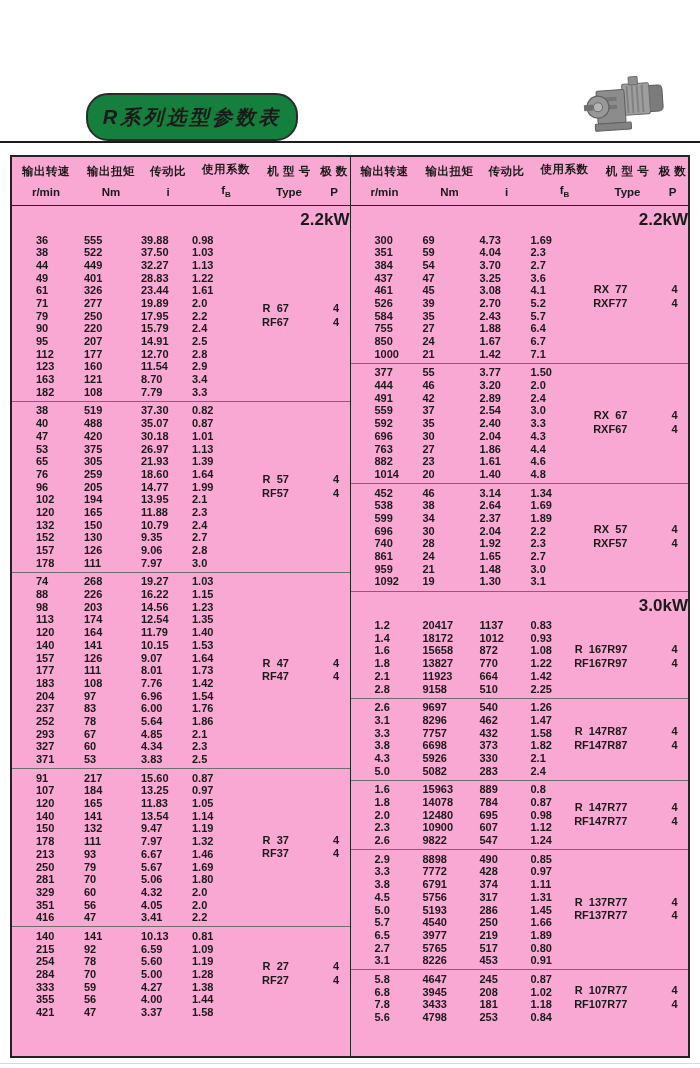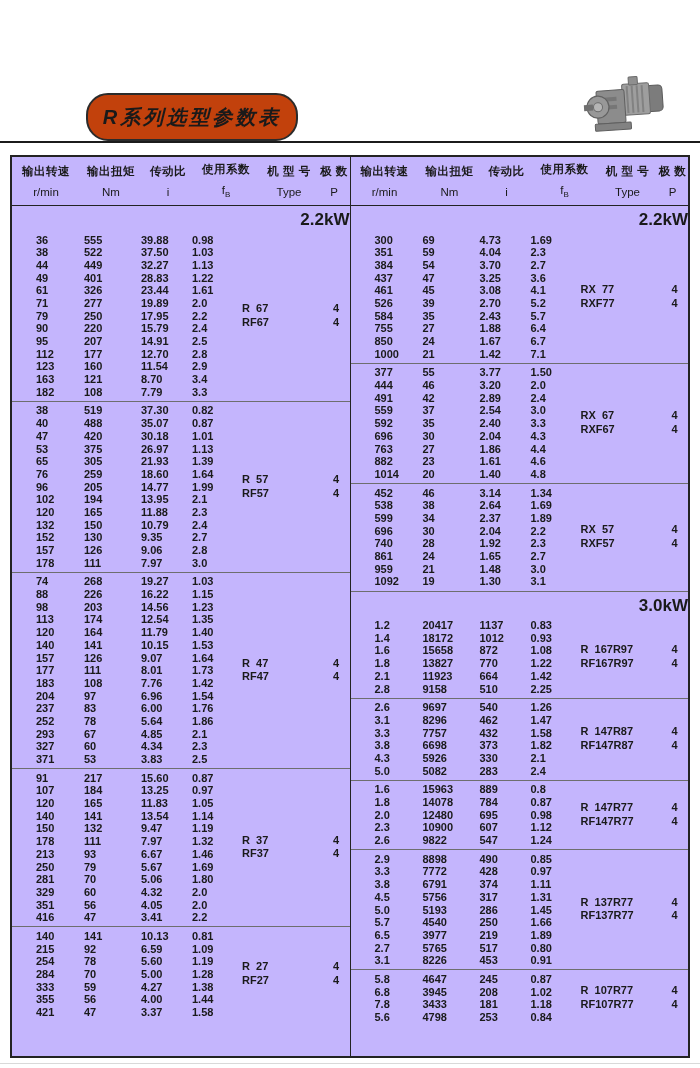--- a/index.html
+++ b/index.html
@@ -6,54 +6,54 @@
   body{
     width:700px;height:1068px;position:relative;background:#ffffff;
     font-family:"Liberation Sans",sans-serif;color:#1a1a1a;overflow:hidden;
   }
   
   .title-pill{
     position:absolute;left:86px;top:93px;width:208px;height:44px;
     border:2px solid #2b2b2b;border-radius:22px;
     display:flex;align-items:center;justify-content:center;
     font-size:20px;font-weight:bold;font-style:italic;letter-spacing:3px;
-    background:#c2410c;
+    background:#15803d;
   }
   .top-rule{position:absolute;left:0;top:141px;width:700px;height:2px;background:#1b1b1b;}
   .bottom-edge{position:absolute;left:0;top:1063px;width:700px;height:1px;background:#d9d9d9;}
   .motor{position:absolute;left:583px;top:74px;width:92px;height:64px;}
 
   
   .param-table{
     position:absolute;left:10px;top:155px;width:676px;height:899px;
-    border:2px solid #232323;display:flex;background:#c4b5fd;
+    border:2px solid #232323;display:flex;background:#f9a8d4;
   }
   .half{width:50%;display:flex;flex-direction:column;overflow:hidden;}
   .half.left{border-right:1.5px solid #232323;}
 
   .table-header{
     height:48px;min-height:48px;border-bottom:1.5px solid #232323;
     display:flex;align-items:center;
   }
   .hcol{display:flex;flex-direction:column;align-items:center;justify-content:center;}
   .hcol .cn{font-size:11.5px;font-weight:bold;letter-spacing:0.5px;}
-  .hcol .en{font-size:11.5px;font-weight:normal;margin-top:7px;}
+  .hcol .en{font-size:11.5px;font-weight:bold;margin-top:7px;}
   .hcol .en sub{font-size:8px;}
   .hw1{width:68px;} .hw2{width:62px;} .hw3{width:52px;}
   .hw4{width:64px;} .hw5{width:62px;} .hw6{width:28px;}
 
   .col-body{flex:1;overflow:hidden;}
   .section-label{font-size:17px;font-weight:bold;padding:4px 0 1px 10px;line-height:20px;text-align:right;}
 
   .block{position:relative;padding:2.5px 0;}
   .row{display:flex;height:12.7px;line-height:12.7px;font-size:11px;font-weight:bold;padding-left:24px;}
   .c1{width:48px;} .c2{width:57px;} .c3{width:51px;} .c4{width:54px;}
 
   .type-box{position:absolute;left:230px;top:50%;transform:translateY(-50%);width:97px;}
-  .type-line{display:flex;justify-content:space-between;font-size:11px;font-weight:bold;line-height:13.6px;}
+  .type-line{display:flex;justify-content:flex-end;font-size:11px;font-weight:bold;line-height:13.6px;gap:44px;}
   .type-text{white-space:pre;}
 
   .sep{height:0;border-top:1px solid #6e6e6e;}
 </style>
 </head>
 <body>
 
 <div class="title-pill">
   <span>R系列选型参数表</span>
 </div>

